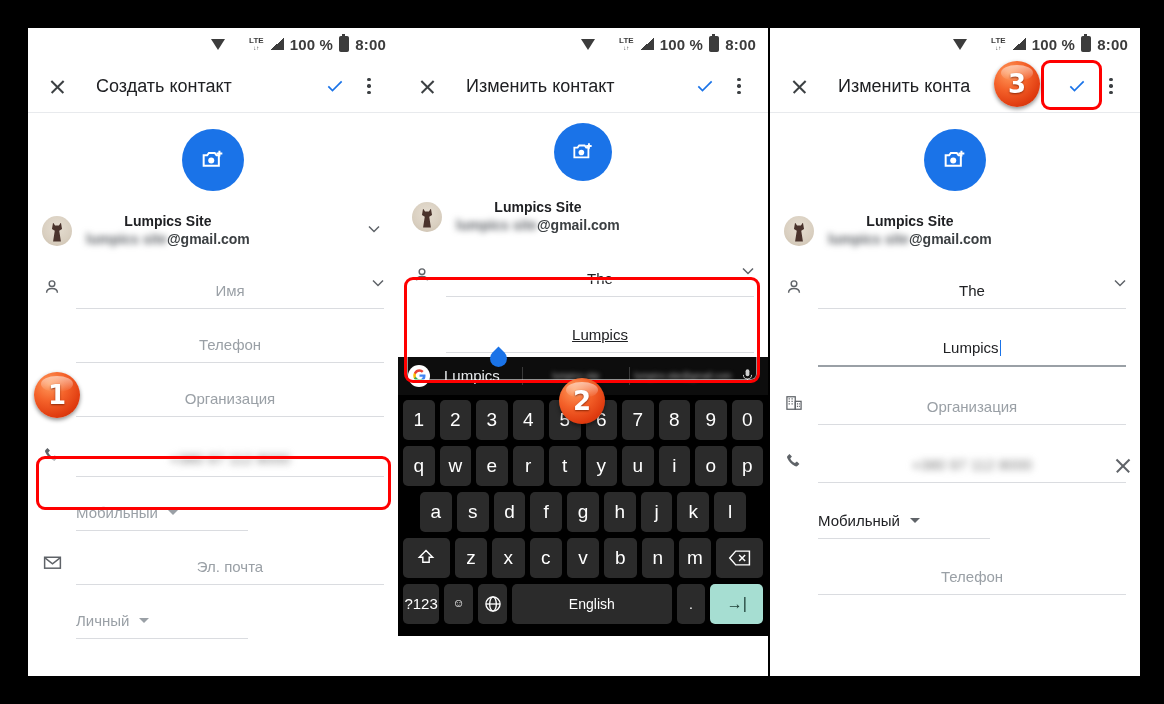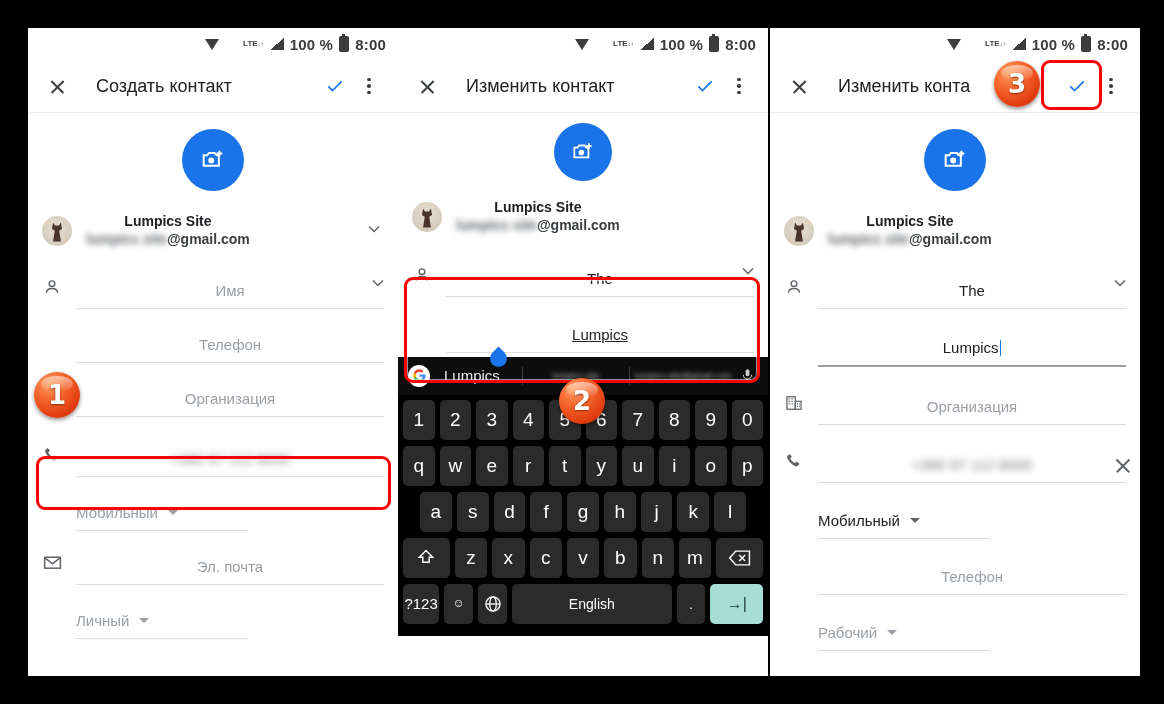--- a/index.html
+++ b/index.html
@@ -11,21 +11,21 @@
   #panel2{left:398px;}
   #panel3{left:770px;}
 
   
   .statusbar{height:32px;display:flex;align-items:center;justify-content:flex-end;
     padding-right:12px;background:#fff;gap:6px;}
   .sb-txt{font-size:15px;color:#3c3c3c;font-weight:700;letter-spacing:.2px;}
   .wifi{width:15px;height:12px;position:relative;}
   .wifi:before{content:"";position:absolute;left:0;top:1px;border-left:7.5px solid transparent;
     border-right:7.5px solid transparent;border-top:11px solid #3c3c3c;}
-  .lte{display:flex;flex-direction:row;align-items:center;line-height:1;margin-left:17px;}
+  .lte{display:flex;flex-direction:column;align-items:center;line-height:1;margin-left:17px;}
   .lte b{font-size:8px;color:#3c3c3c;letter-spacing:0;font-weight:700;}
   .lte i{font-size:6px;color:#3c3c3c;font-style:normal;}
   .sig{width:14px;height:12px;background:linear-gradient(to top left,#3c3c3c 50%,transparent 50%);}
   .batt{width:8px;height:14px;border:1.6px solid #3c3c3c;border-radius:1.5px;position:relative;background:#3c3c3c;}
   .batt:before{content:"";position:absolute;top:-3.5px;left:1.6px;width:3px;height:2px;background:#3c3c3c;}
 
   
   .appbar{height:52px;display:flex;align-items:center;padding:0 12px;background:#fff;position:relative;}
   .appbar .title{flex:1;font-size:18px;color:#202124;margin-left:22px;white-space:nowrap;}
   .ic-btn{width:34px;height:34px;display:flex;align-items:center;justify-content:center;cursor:default;}
@@ -560,30 +560,20 @@
       </div>
 
       <div class="field" style="height:56px">
         <div class="f-icon"></div>
         <div class="f-main">
           <div class="f-text">Телефон</div>
           <div class="f-line"></div>
         </div>
       </div>
 
-      <div class="field" style="height:56px">
-        <div class="f-icon"></div>
-        <div class="f-main">
-          <div class="f-text drop">
-            <span>Рабочий</span>
-            <span class="tri"></span>
-          </div>
-          <div class="f-line short"></div>
-        </div>
-      </div>
     </div>
   </div>
 
   <div class="hl" style="left:36px;top:456px;width:355px;height:54px"></div>
   <div class="badge" style="left:34px;top:372px">
       <span>1</span>
     </div>
 
   <div class="hl" style="left:404px;top:277px;width:356px;height:106px"></div>
   <div class="badge" style="left:559px;top:378px">

